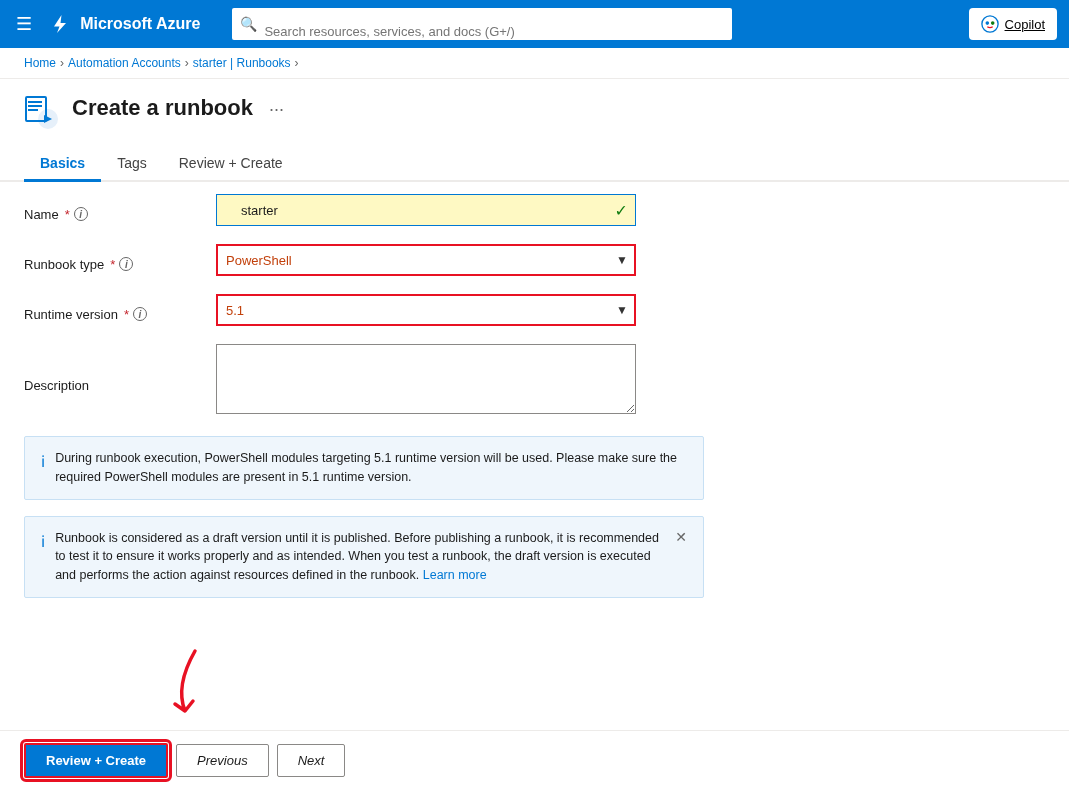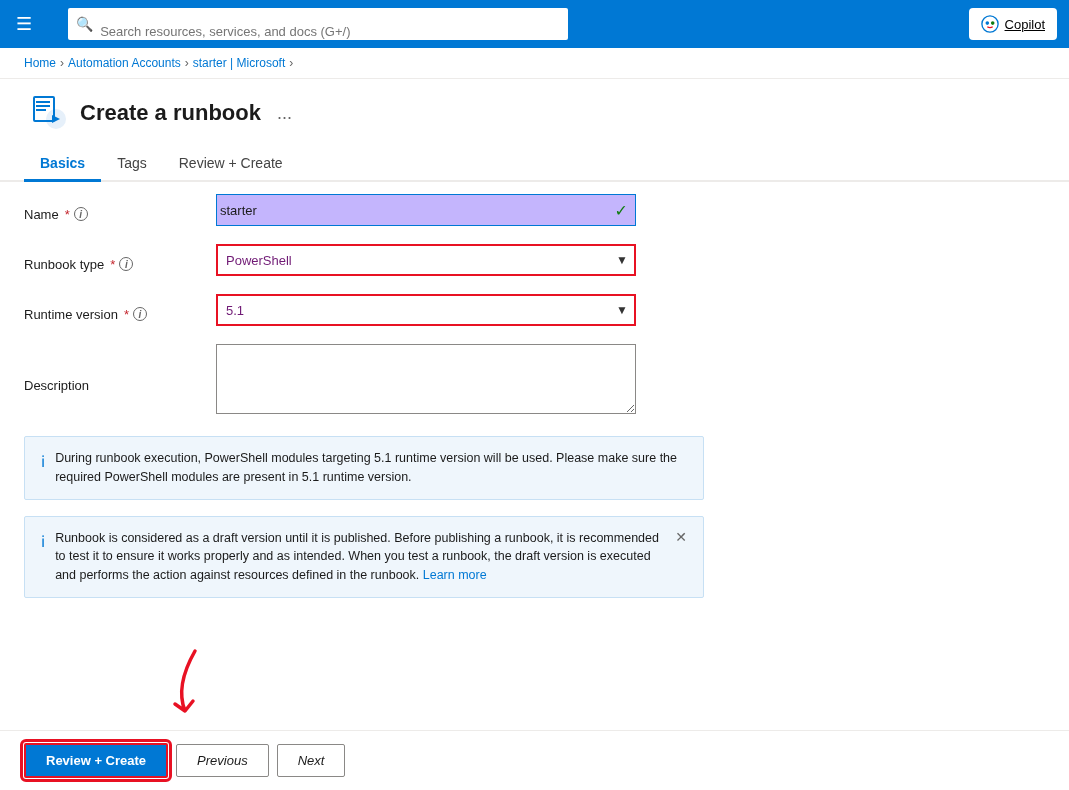--- a/index.html
+++ b/index.html
@@ -111,23 +111,21 @@
     .main-content {
       background: white;
       min-height: calc(790px - 48px - 33px);
       padding: 0;
     }
 
     
     .page-header {
       padding: 16px 24px 0 24px;
       display: flex;
-      align-items: center;
       gap: 12px;
-      margin-left: 8px;
     }
     .page-icon {
       width: 36px;
       height: 36px;
       flex-shrink: 0;
     }
     .page-title-text {
       font-size: 22px;
       font-weight: 600;
       color: #1b1b1b;
@@ -208,21 +206,21 @@
       position: relative;
       width: 100%;
       max-width: 420px;
     }
     .form-select {
       width: 100%;
       height: 32px;
       border: 2px solid #e81123;
       padding: 0 8px;
       font-size: 13px;
-      color: #701a75;
+      color: #c2410c;
       background: white;
       outline: none;
       appearance: none;
       cursor: pointer;
     }
     .select-arrow {
       position: absolute;
       right: 8px;
       top: 50%;
       transform: translateY(-50%);
@@ -329,40 +327,46 @@
     
     .name-field-container {
       position: relative;
       width: 100%;
       max-width: 420px;
     }
     .name-input-display {
       width: 100%;
       height: 32px;
       border: 1px solid #0078d4;
-      padding: 0 32px 0 3px;
+      padding: 0 32px 0 24px;
       font-size: 13px;
       color: #1b1b1b;
-      background: #c4b5fd;
+      background: #fef9c3;
       outline: none;
     }
     .name-check {
       position: absolute;
       right: 8px;
       top: 50%;
       transform: translateY(-50%);
       color: #107c10;
       font-size: 16px;
     }
   </style>
 </head>
 <body>
 
 <div class="topbar">
   <span class="topbar-hamburger">☰</span>
+  <div class="topbar-logo">
+    <svg class="topbar-logo-icon" viewBox="0 0 24 24" fill="white">
+      <path d="M13.5 3L6 14.5h5.5L9 21l9-10h-5.5z"></path>
+    </svg>
+    <span>Microsoft Azure</span>
+  </div>
   <div class="topbar-search">
     <div class="topbar-search-wrap">
       <span class="search-icon-inner">🔍</span>
       <input type="text" placeholder="Search resources, services, and docs (G+/)" style="">
     </div>
   </div>
   <div class="topbar-right">
     <button class="copilot-btn">
       <svg class="copilot-icon" viewBox="0 0 20 20">
         <circle cx="10" cy="10" r="9" fill="none" stroke="#0078d4" stroke-width="1.5"></circle>
@@ -375,21 +379,21 @@
   </div>
 </div>
 
 <div class="main-content">
 
   <div class="breadcrumb">
     <a>Home</a>
     <span class="breadcrumb-sep">›</span>
     <a>Automation Accounts</a>
     <span class="breadcrumb-sep">›</span>
-    <a>starter | Microsoft</a>
+    <a>starter | Runbooks</a>
     <span class="breadcrumb-sep">›</span>
   </div>
 
   <div class="page-header">
     <svg class="page-icon" viewBox="0 0 36 36">
       <rect x="4" y="6" width="14" height="2" fill="#0078d4"></rect>
       <rect x="4" y="10" width="14" height="2" fill="#0078d4"></rect>
       <rect x="4" y="14" width="10" height="2" fill="#0078d4"></rect>
       <circle cx="24" cy="24" r="10" fill="#e6f0fa"></circle>
       <path d="M20 20 L20 28 L28 24 Z" fill="#0078d4"></path>

